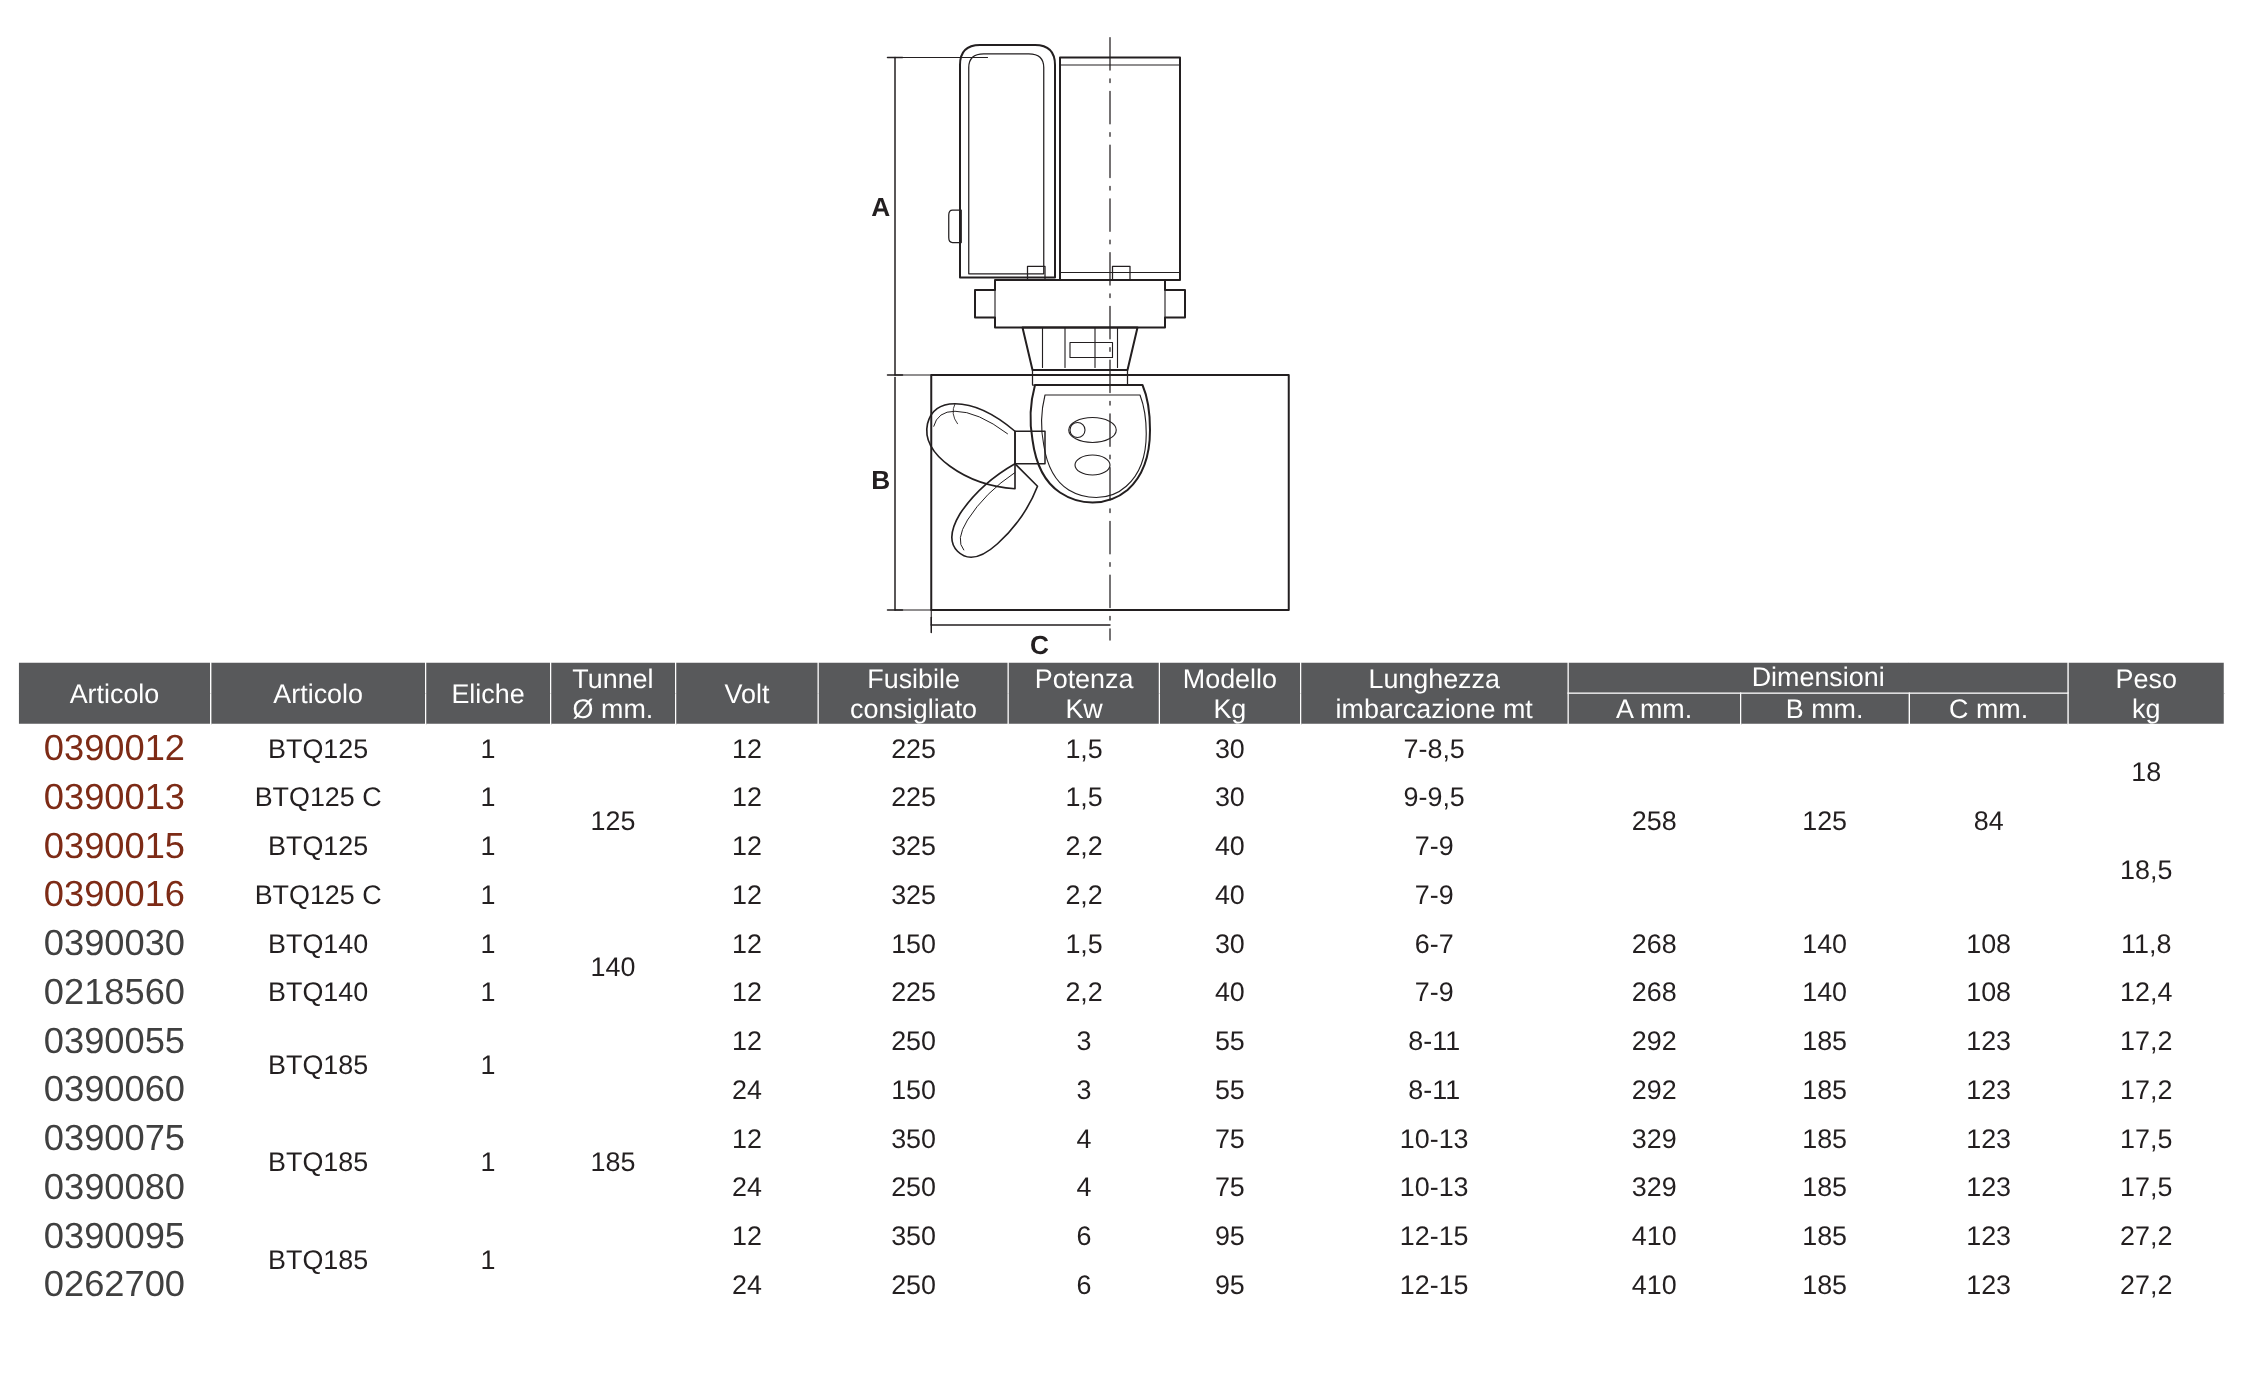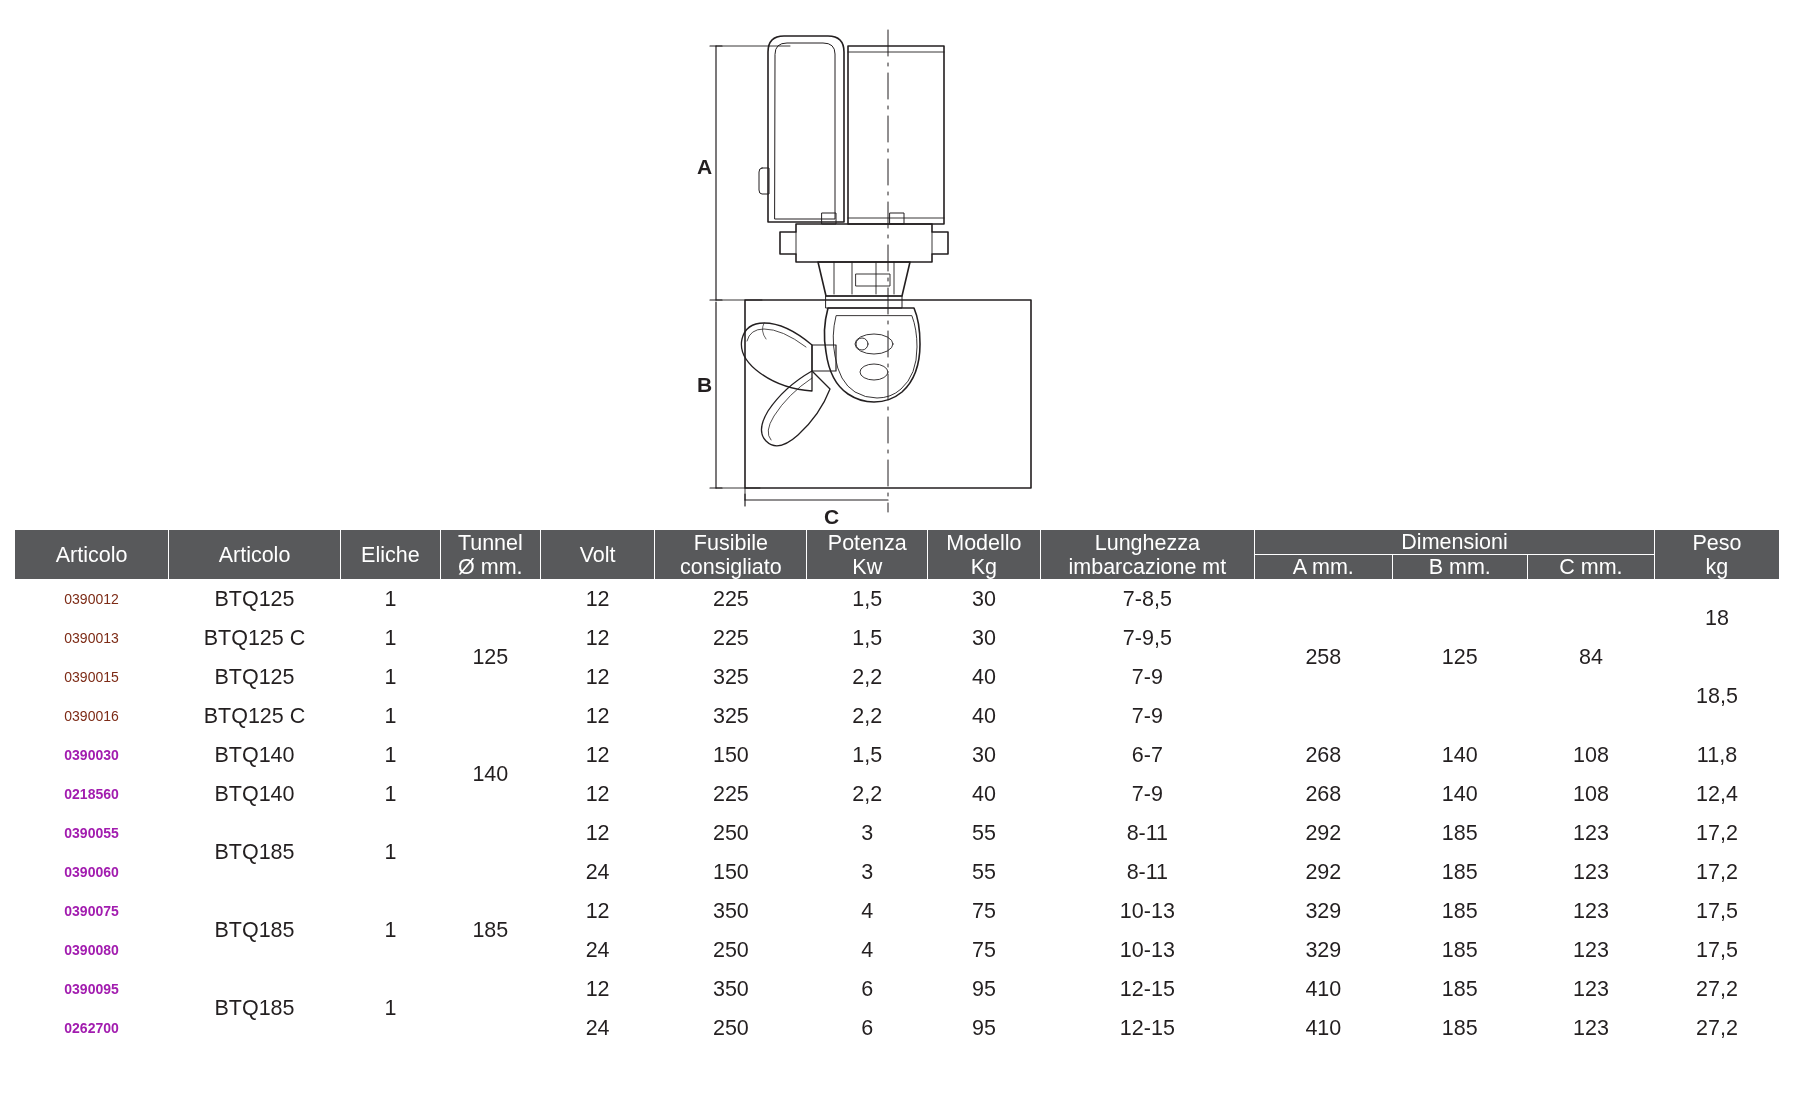--- a/index.html
+++ b/index.html
@@ -75,25 +75,24 @@
   tbody td {
     border: 1px solid #a7a9ac;
     height: 38px;
     color: #231f20;
     background: #ffffff;
     font-size: 21.5px;
   }
   td.code {
     font-weight: bold;
     color: #7d2b16;
-    font-size: 14px;
+    font-size: 29px;
   }
   td.code.dark {
-    color: #a21caf;
-    font-weight: bold;
+    color: #404040;
   }
   .colw-art   { width: 148px; }
   .colw-mod   { width: 165px; }
   .colw-eli   { width: 96px;  }
   .colw-tun   { width: 96px;  }
   .colw-volt  { width: 110px; }
   .colw-fus   { width: 146px; }
   .colw-pot   { width: 116px; }
   .colw-spi   { width: 108px; }
   .colw-lun   { width: 206px; }
@@ -254,21 +253,21 @@
             <td rowspan="2">18</td>
           </tr>
           <tr>
             <td class="code">0390013</td>
             <td>BTQ125 C</td>
             <td>1</td>
             <td>12</td>
             <td>225</td>
             <td>1,5</td>
             <td>30</td>
-            <td>7-9,5</td>
+            <td>9-9,5</td>
           </tr>
           <tr>
             <td class="code">0390015</td>
             <td>BTQ125</td>
             <td>1</td>
             <td>12</td>
             <td>325</td>
             <td>2,2</td>
             <td>40</td>
             <td>7-9</td>

